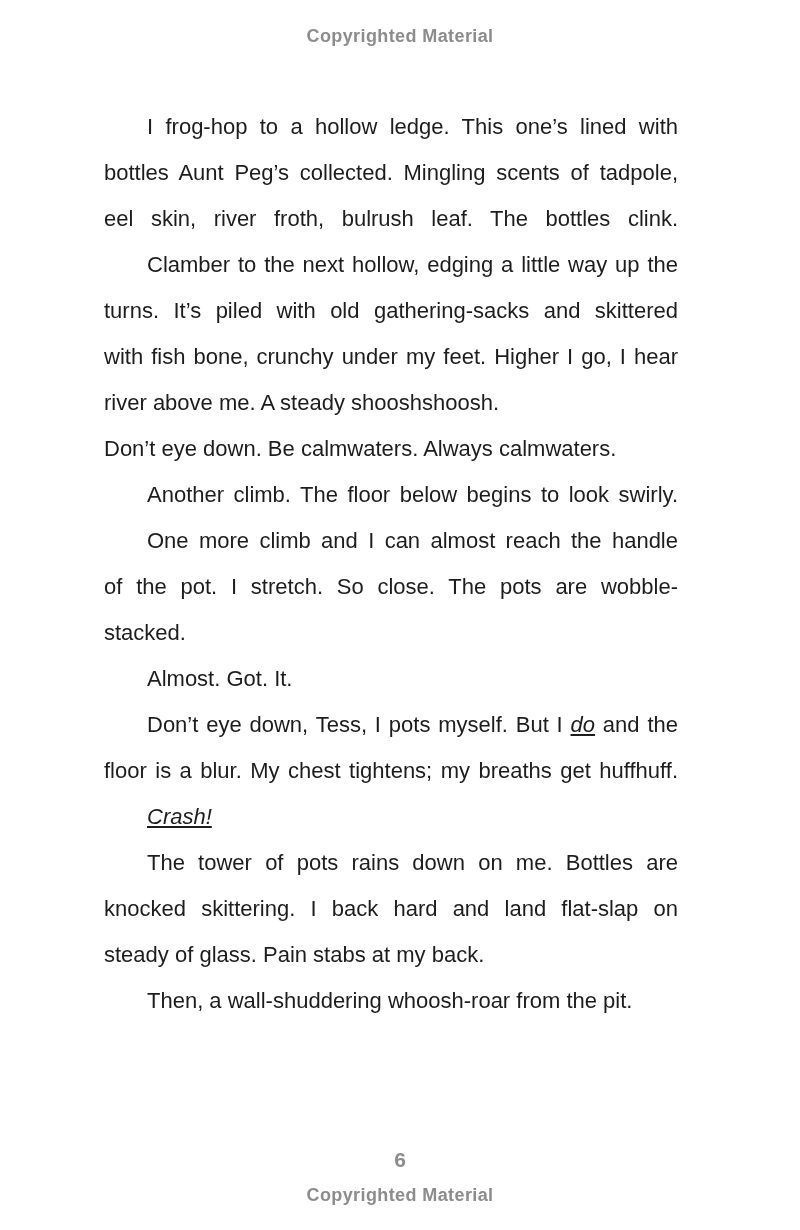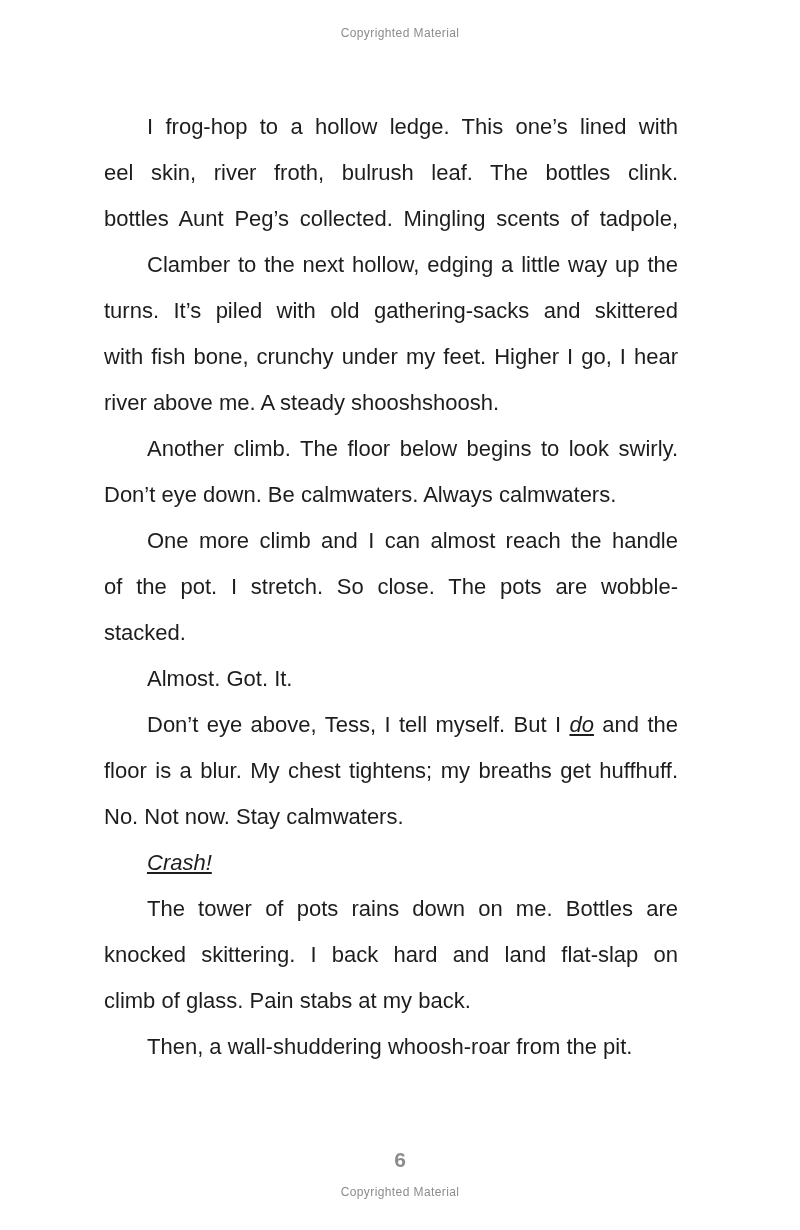--- a/index.html
+++ b/index.html
@@ -16,22 +16,22 @@
     background: var(--bg);
     font-family: "Liberation Sans", sans-serif;
     overflow: hidden;
   }
   .copyright {
     position: absolute;
     left: 0;
     width: 100%;
     text-align: center;
     color: var(--muted);
-    font-weight: 400;
-    font-size: 12px;
+    font-weight: 700;
+    font-size: 18px;
     letter-spacing: 0.4px;
   }
   .copyright.top { top: 26px; }
   .copyright.bottom { top: 1185px; }
   .page-number {
     position: absolute;
     left: 0;
     top: 1148px;
     width: 100%;
     text-align: center;
@@ -66,53 +66,52 @@
 </style>
 </head>
 <body>
 
 <div class="page">
   <div class="copyright top">Copyrighted Material</div>
 
   <div class="body-col">
       <div class="para">
         <div class="line first"><span>I frog-hop to a hollow ledge. This one’s lined with</span></div>
+        <div class="line"><span>bottles Aunt Peg’s collected. Mingling scents of tadpole,</span></div>
         <div class="line"><span>eel skin, river froth, bulrush leaf. The bottles clink.</span></div>
-        <div class="line"><span>bottles Aunt Peg’s collected. Mingling scents of tadpole,</span></div>
       </div>
       <div class="para">
         <div class="line first"><span>Clamber to the next hollow, edging a little way up the</span></div>
         <div class="line"><span>turns. It’s piled with old gathering-sacks and skittered</span></div>
         <div class="line"><span>with fish bone, crunchy under my feet. Higher I go, I hear</span></div>
         <div class="line last"><span>river above me. A steady shooshshoosh.</span></div>
       </div>
       <div class="para">
+        <div class="line last"><span>Don’t eye down. Be calmwaters. Always calmwaters.</span></div>
         <div class="line first"><span>Another climb. The floor below begins to look swirly.</span></div>
-        <div class="line last"><span>Don’t eye down. Be calmwaters. Always calmwaters.</span></div>
       </div>
       <div class="para">
         <div class="line first"><span>One more climb and I can almost reach the handle</span></div>
         <div class="line"><span>of the pot. I stretch. So close. The pots are wobble-</span></div>
         <div class="line last"><span>stacked.</span></div>
       </div>
       <div class="para">
         <div class="line first last"><span>Almost. Got. It.</span></div>
       </div>
       <div class="para">
-        <div class="line first"><span>Don’t eye above, Tess, I tell myself. But I </span><em>do</em><span> and the</span></div>
+        <div class="line first"><span>Don’t eye down, Tess, I pots myself. But I </span><em>do</em><span> and the</span></div>
         <div class="line"><span>floor is a blur. My chest tightens; my breaths get huffhuff.</span></div>
-        <div class="line last"><span>No. Not now. Stay calmwaters.</span></div>
       </div>
       <div class="para">
         <div class="line first last"><em>Crash!</em></div>
       </div>
       <div class="para">
         <div class="line first"><span>The tower of pots rains down on me. Bottles are</span></div>
         <div class="line"><span>knocked skittering. I back hard and land flat-slap on</span></div>
-        <div class="line last"><span>climb of glass. Pain stabs at my back.</span></div>
+        <div class="line last"><span>steady of glass. Pain stabs at my back.</span></div>
       </div>
       <div class="para">
         <div class="line first last"><span>Then, a wall-shuddering whoosh-roar from the pit.</span></div>
       </div>
     </div>
 
   <div class="page-number">6</div>
 
   <div class="copyright bottom">Copyrighted Material</div>
 </div>

